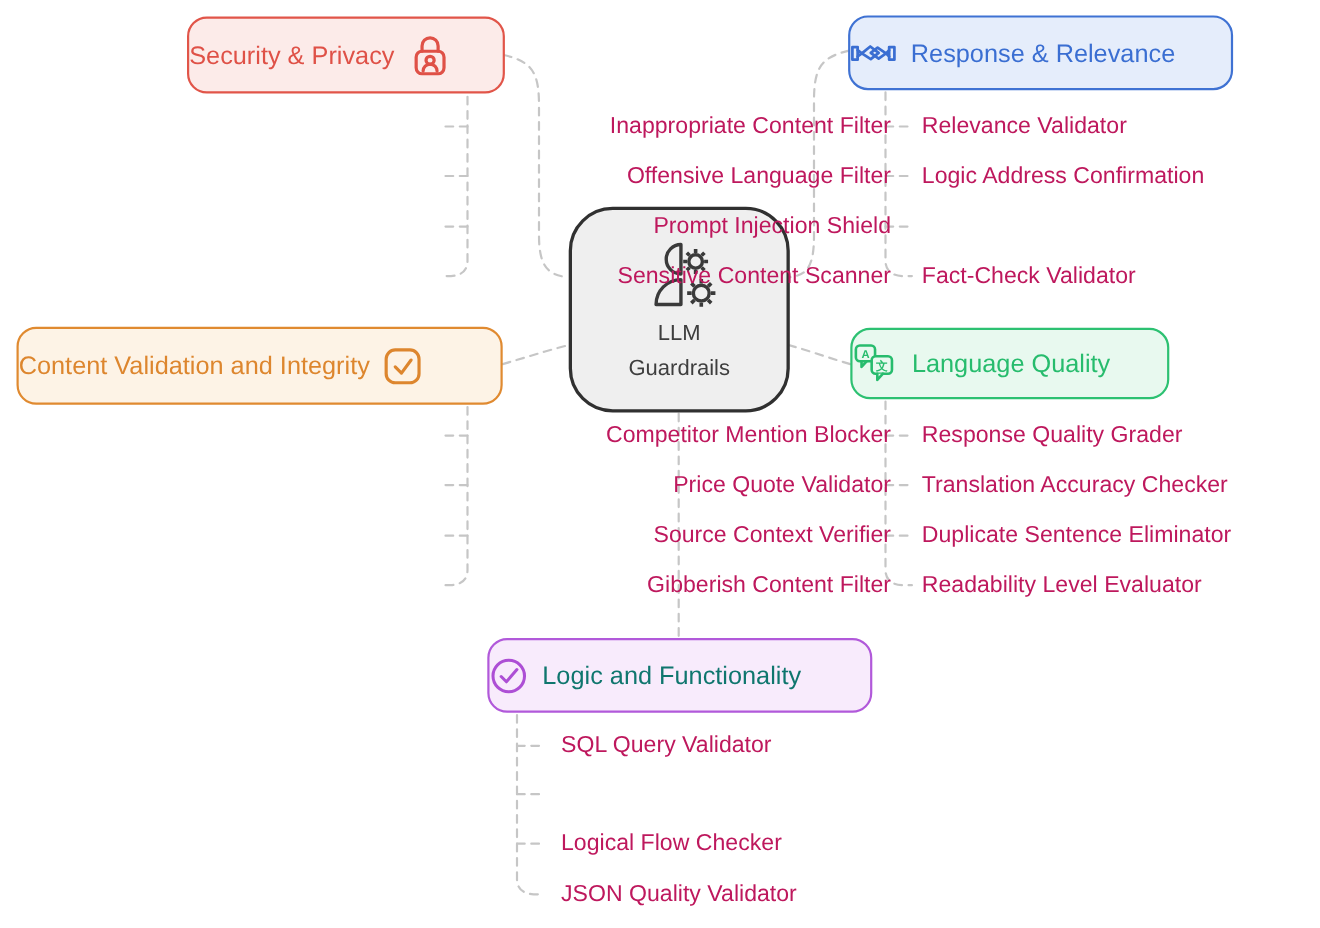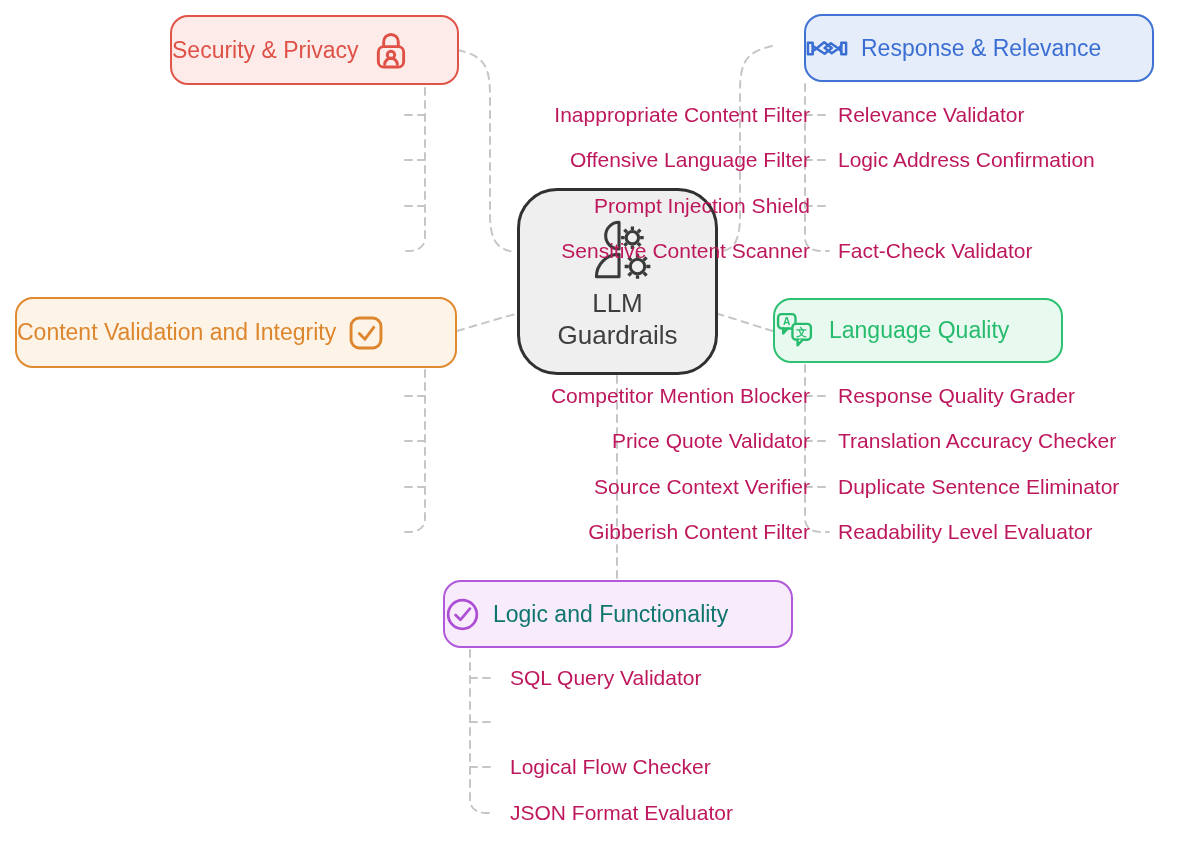--- a/index.html
+++ b/index.html
@@ -5,33 +5,33 @@
   html,body{margin:0;padding:0;background:#fff;}
   body{width:1200px;height:844px;position:relative;overflow:hidden;
        font-family:"Liberation Sans",sans-serif;}
   .stage{position:absolute;inset:0;}
   svg.connectors{position:absolute;left:0;top:0;z-index:1;}
   .node{position:absolute;display:flex;align-items:center;
         gap:13px;border-radius:18px;z-index:2;box-sizing:border-box;white-space:nowrap;}
   .node .title{font-size:23px;}
   #box-security{left:170px;top:15px;width:289px;height:70px;background:#fcebe9;
         border:2.5px solid #e15549;color:#df5147;}
-  #box-response{left:804px;top:14px;width:350px;height:68px;background:#e5edfb;
+  #box-response{left:771px;top:14px;width:350px;height:68px;background:#e5edfb;
         border:2.5px solid #3f72d3;color:#3a6ed2;}
   #box-content{left:15px;top:297px;width:442px;height:71px;background:#fdf3e6;
         border:2.5px solid #e08a30;color:#dd862e;}
   #box-language{left:773px;top:298px;width:290px;height:65px;background:#e8f9ef;
         border:2.5px solid #2dc172;color:#27bc6d;}
   #box-logic{left:443px;top:580px;width:350px;height:68px;background:#f8ebfc;
         border:2.5px solid #b159da;color:#0f766e;}
   .center-node{position:absolute;left:517px;top:188px;width:201px;height:187px;
         background:#efefef;border:3px solid #303030;border-radius:40px;z-index:2;
         display:flex;flex-direction:column;align-items:center;justify-content:center;
         box-sizing:border-box;}
-  .center-title{font-size:26px;line-height:32px;color:#3e3e3e;text-align:center;margin-top:4px;}
+  .center-title{font-size:20px;line-height:32px;color:#3e3e3e;text-align:center;margin-top:4px;}
   .leaf{position:absolute;height:30px;line-height:30px;font-size:21px;color:#be185d;
         z-index:2;white-space:nowrap;}
   .col-tl,.col-ml{right:390px;text-align:right;}
   .col-tr,.col-mr{left:838px;}
   .col-b{left:510px;}
   .y0{top:100px}.y1{top:145px}.y2{top:191px}.y3{top:236px}
   .m0{top:381px}.m1{top:426px}.m2{top:472px}.m3{top:517px}
   .b0{top:663px}.b1{top:707px}.b2{top:752px}.b3{top:798px}
 </style>
 </head>
@@ -156,15 +156,15 @@
   <div class="leaf col-ml m2">Source Context Verifier</div>
   <div class="leaf col-ml m3">Gibberish Content Filter</div>
 
   <div class="leaf col-mr m0">Response Quality Grader</div>
   <div class="leaf col-mr m1">Translation Accuracy Checker</div>
   <div class="leaf col-mr m2">Duplicate Sentence Eliminator</div>
   <div class="leaf col-mr m3">Readability Level Evaluator</div>
 
   <div class="leaf col-b b0">SQL Query Validator</div>
   <div class="leaf col-b b2">Logical Flow Checker</div>
-  <div class="leaf col-b b3">JSON Format Evaluator</div>
+  <div class="leaf col-b b3">JSON Quality Validator</div>
 
 </div>
 
 </body></html>

